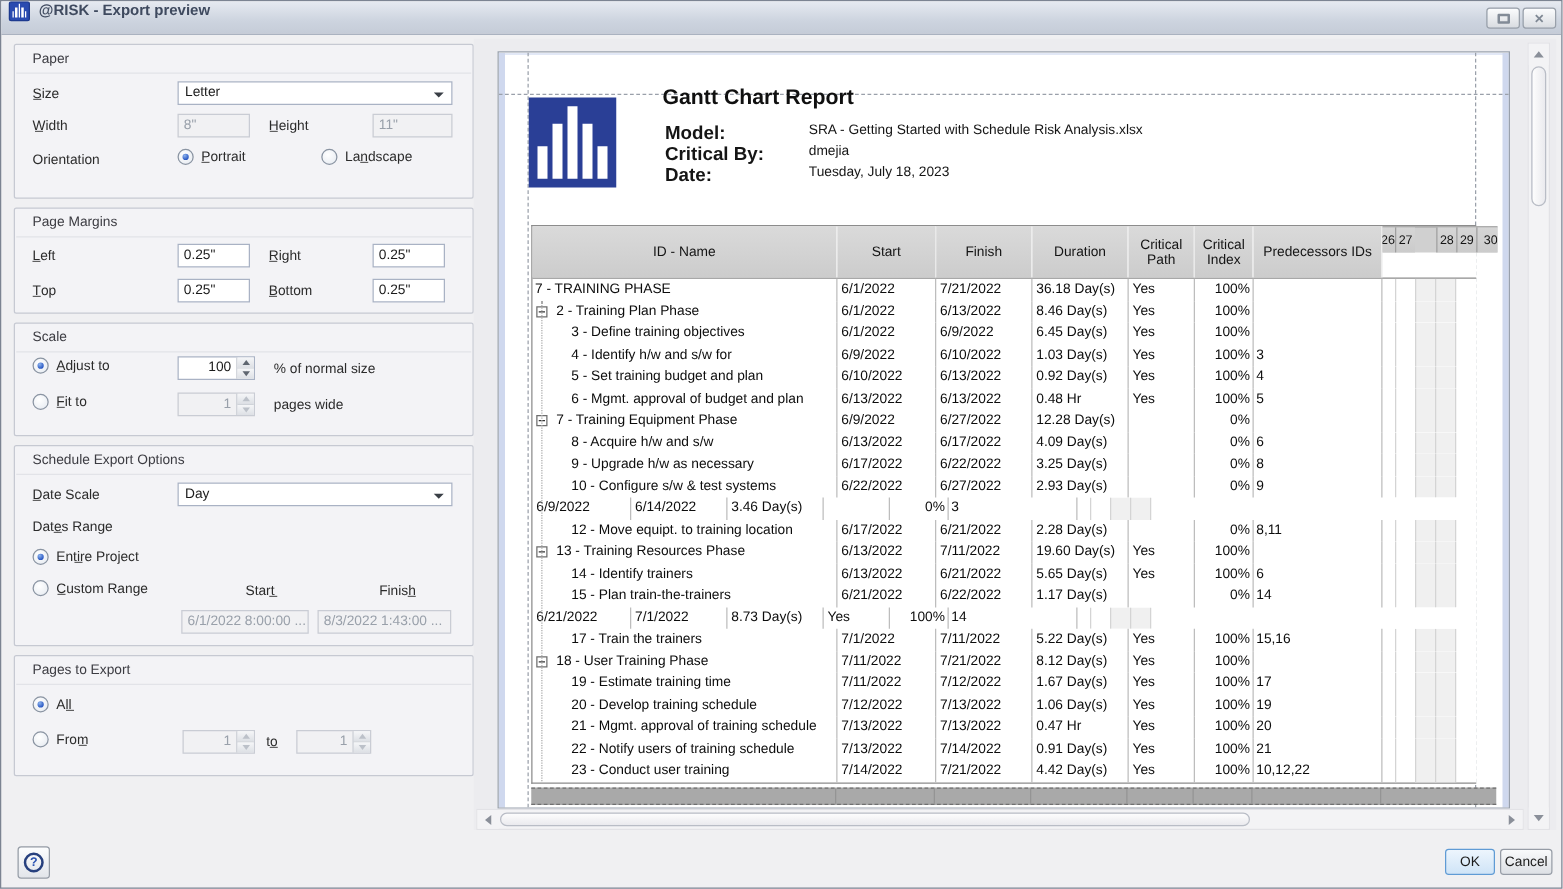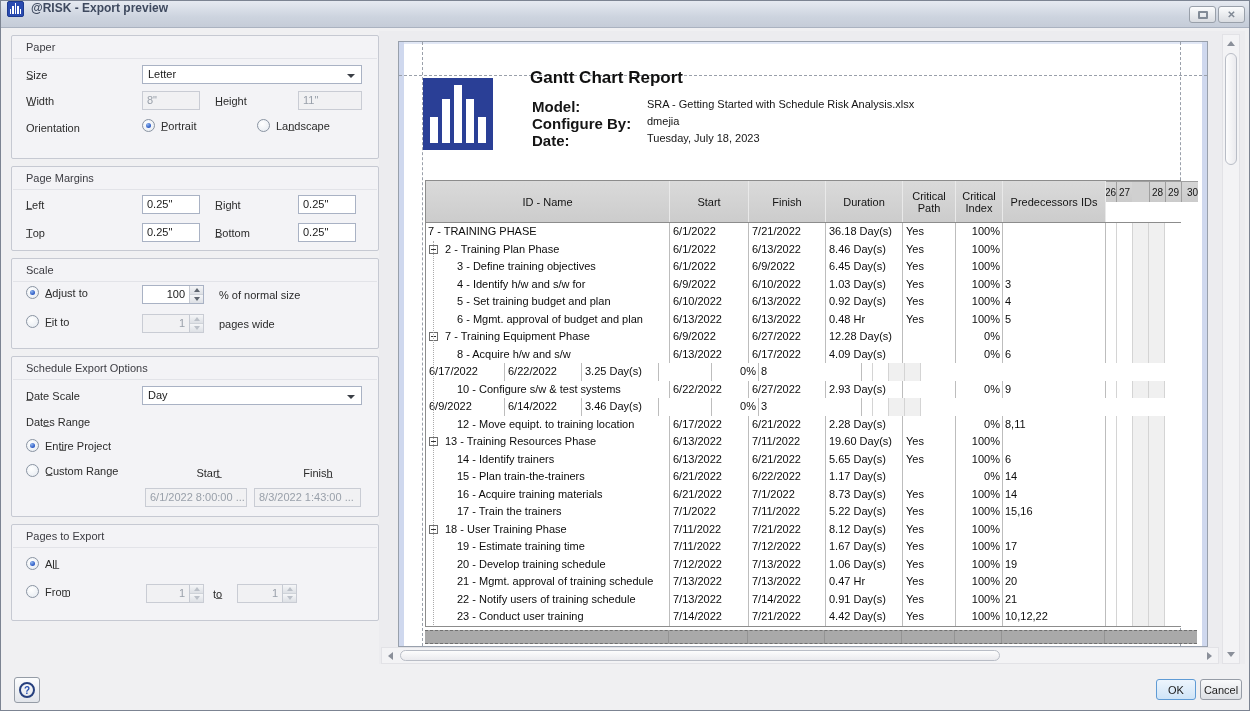--- a/index.html
+++ b/index.html
@@ -299,21 +299,21 @@
     <div class="logo">
         <i style="height:26px"></i>
         <i style="height:44px"></i>
         <i style="height:58px"></i>
         <i style="height:44px"></i>
         <i style="height:26px"></i>
       </div>
     <div class="rpt-title">Gantt Chart Report</div>
     <div class="rpt-lbl" style="top:56px;">Model:</div>
     <div class="rpt-val" style="top:56px;">SRA - Getting Started with Schedule Risk Analysis.xlsx</div>
-    <div class="rpt-lbl" style="top:73px;">Configure By:</div>
+    <div class="rpt-lbl" style="top:73px;">Critical By:</div>
     <div class="rpt-val" style="top:73px;">dmejia</div>
     <div class="rpt-lbl" style="top:90px;">Date:</div>
     <div class="rpt-val" style="top:90px;">Tuesday, July 18, 2023</div>
 
     <div class="tbl">
       <div class="thead">
         <div class="th" style="width:244px">ID - Name</div>
         <div class="th" style="width:79px">Start</div>
         <div class="th" style="width:77px">Finish</div>
         <div class="th" style="width:77px">Duration</div>
@@ -472,20 +472,23 @@
             <div class="td c-pred">6</div>
             <div class="td c-tl">
               <div class="tl-cell" style="width: 10px;"></div>
               <div class="tl-cell bl" style="width: 16px;"></div>
               <div class="tl-cell bl wk" style="width: 16px;"></div>
               <div class="tl-cell bl wk" style="width: 16px;"></div>
               <div class="tl-cell bl" style="width: 17px;"></div>
             </div>
           </div>
           <div class="tr">
+            <div class="td name">
+              <span class="nm l2">9 - Upgrade h/w as necessary</span>
+            </div>
             <div class="td c-start">6/17/2022</div>
             <div class="td c-finish">6/22/2022</div>
             <div class="td c-dur">3.25 Day(s)</div>
             <div class="td c-cp"></div>
             <div class="td c-ci">0%</div>
             <div class="td c-pred">8</div>
             <div class="td c-tl">
               <div class="tl-cell" style="width: 10px;"></div>
               <div class="tl-cell bl" style="width: 16px;"></div>
               <div class="tl-cell bl wk" style="width: 16px;"></div>
@@ -593,23 +596,20 @@
             <div class="td c-pred">14</div>
             <div class="td c-tl">
               <div class="tl-cell" style="width: 10px;"></div>
               <div class="tl-cell bl" style="width: 16px;"></div>
               <div class="tl-cell bl wk" style="width: 16px;"></div>
               <div class="tl-cell bl wk" style="width: 16px;"></div>
               <div class="tl-cell bl" style="width: 17px;"></div>
             </div>
           </div>
           <div class="tr">
-            <div class="td name">
-              <span class="nm l2">16 - Acquire training materials</span>
-            </div>
             <div class="td c-start">6/21/2022</div>
             <div class="td c-finish">7/1/2022</div>
             <div class="td c-dur">8.73 Day(s)</div>
             <div class="td c-cp">Yes</div>
             <div class="td c-ci">100%</div>
             <div class="td c-pred">14</div>
             <div class="td c-tl">
               <div class="tl-cell" style="width: 10px;"></div>
               <div class="tl-cell bl" style="width: 16px;"></div>
               <div class="tl-cell bl wk" style="width: 16px;"></div>

